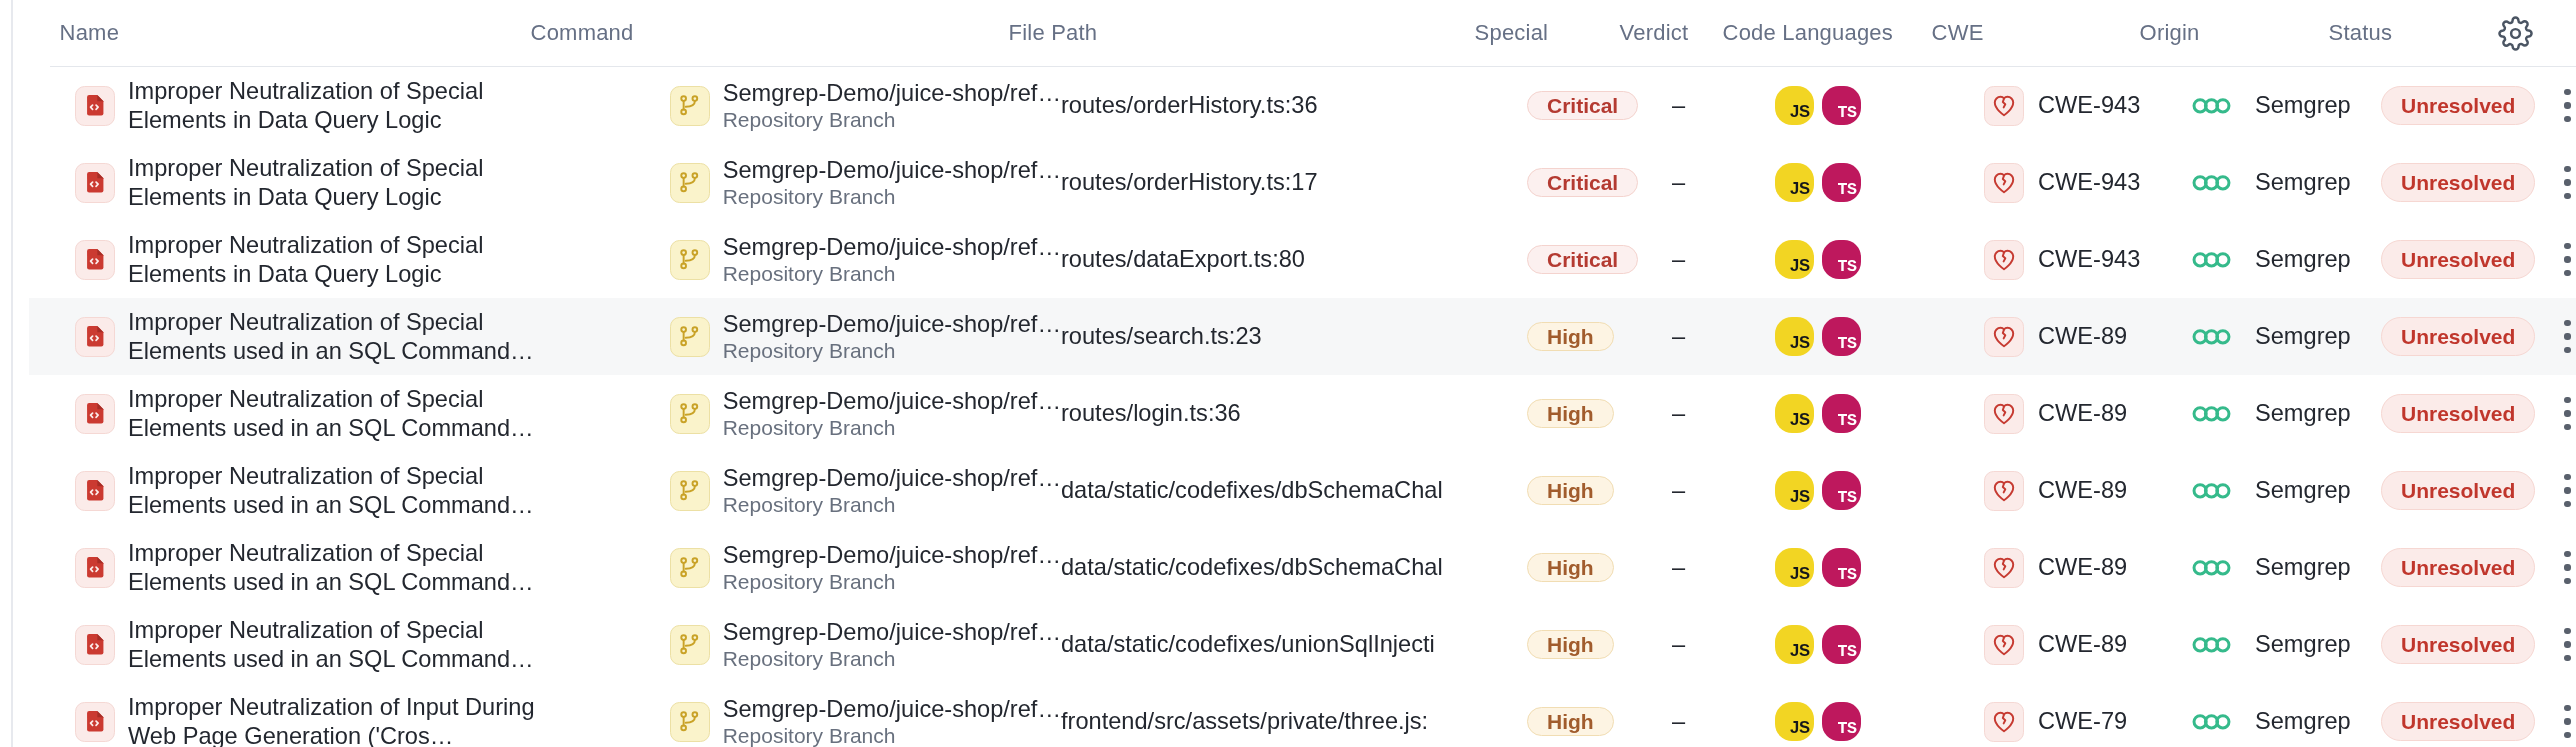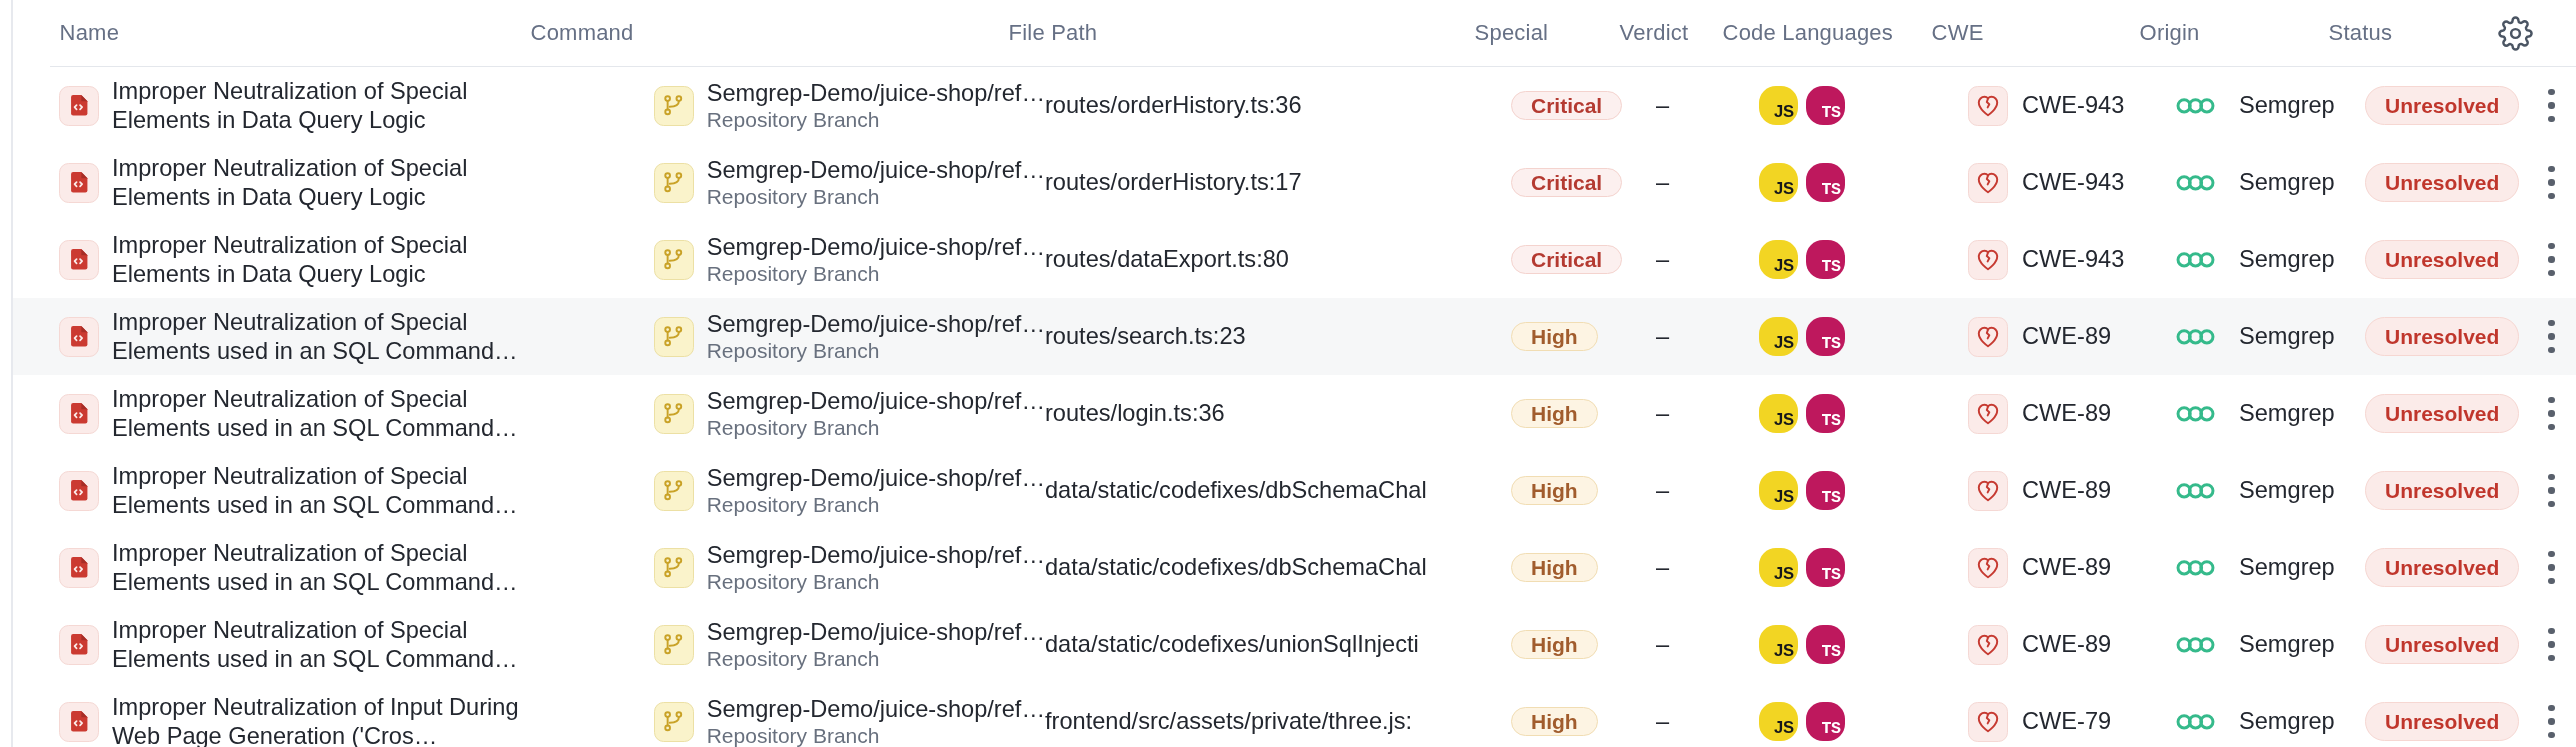--- a/index.html
+++ b/index.html
@@ -4,21 +4,21 @@
 <style>
   * { margin:0; padding:0; box-sizing:border-box; }
   html,body { width:2576px; height:747px; overflow:hidden; background:#ffffff;
               font-family:"Liberation Sans", sans-serif; color:#23272F; }
   .page { position:relative; width:2576px; height:747px; }
   .left-divider { position:absolute; left:11.4px; top:0; width:1.8px; height:747px; background:#E7E9EE; }
   .table-wrap { position:absolute; left:13px; top:0; width:2563px; }
 
   .grid { display:grid;
           grid-template-columns:508px 478px 466px 145px 103px 209px 208px 189px 163px 47px;
-          align-items:center; }
+          align-items:center;margin-left:16px; }
 
   
   .thead { margin-left:37px; border-bottom:1.8px solid #E4E7EC; height:67px; }
   .thead.grid { grid-template-columns:471px 478px 466px 145px 103px 209px 208px 189px 163px 47px;
                 padding-left:9.6px; }
   .th { font-size:22px; font-weight:500; color:#667085; letter-spacing:0.2px; white-space:nowrap; }
   .th-settings { display:flex; justify-content:center; }
 
   
   .tr { height:77px; padding-left:46px; }

